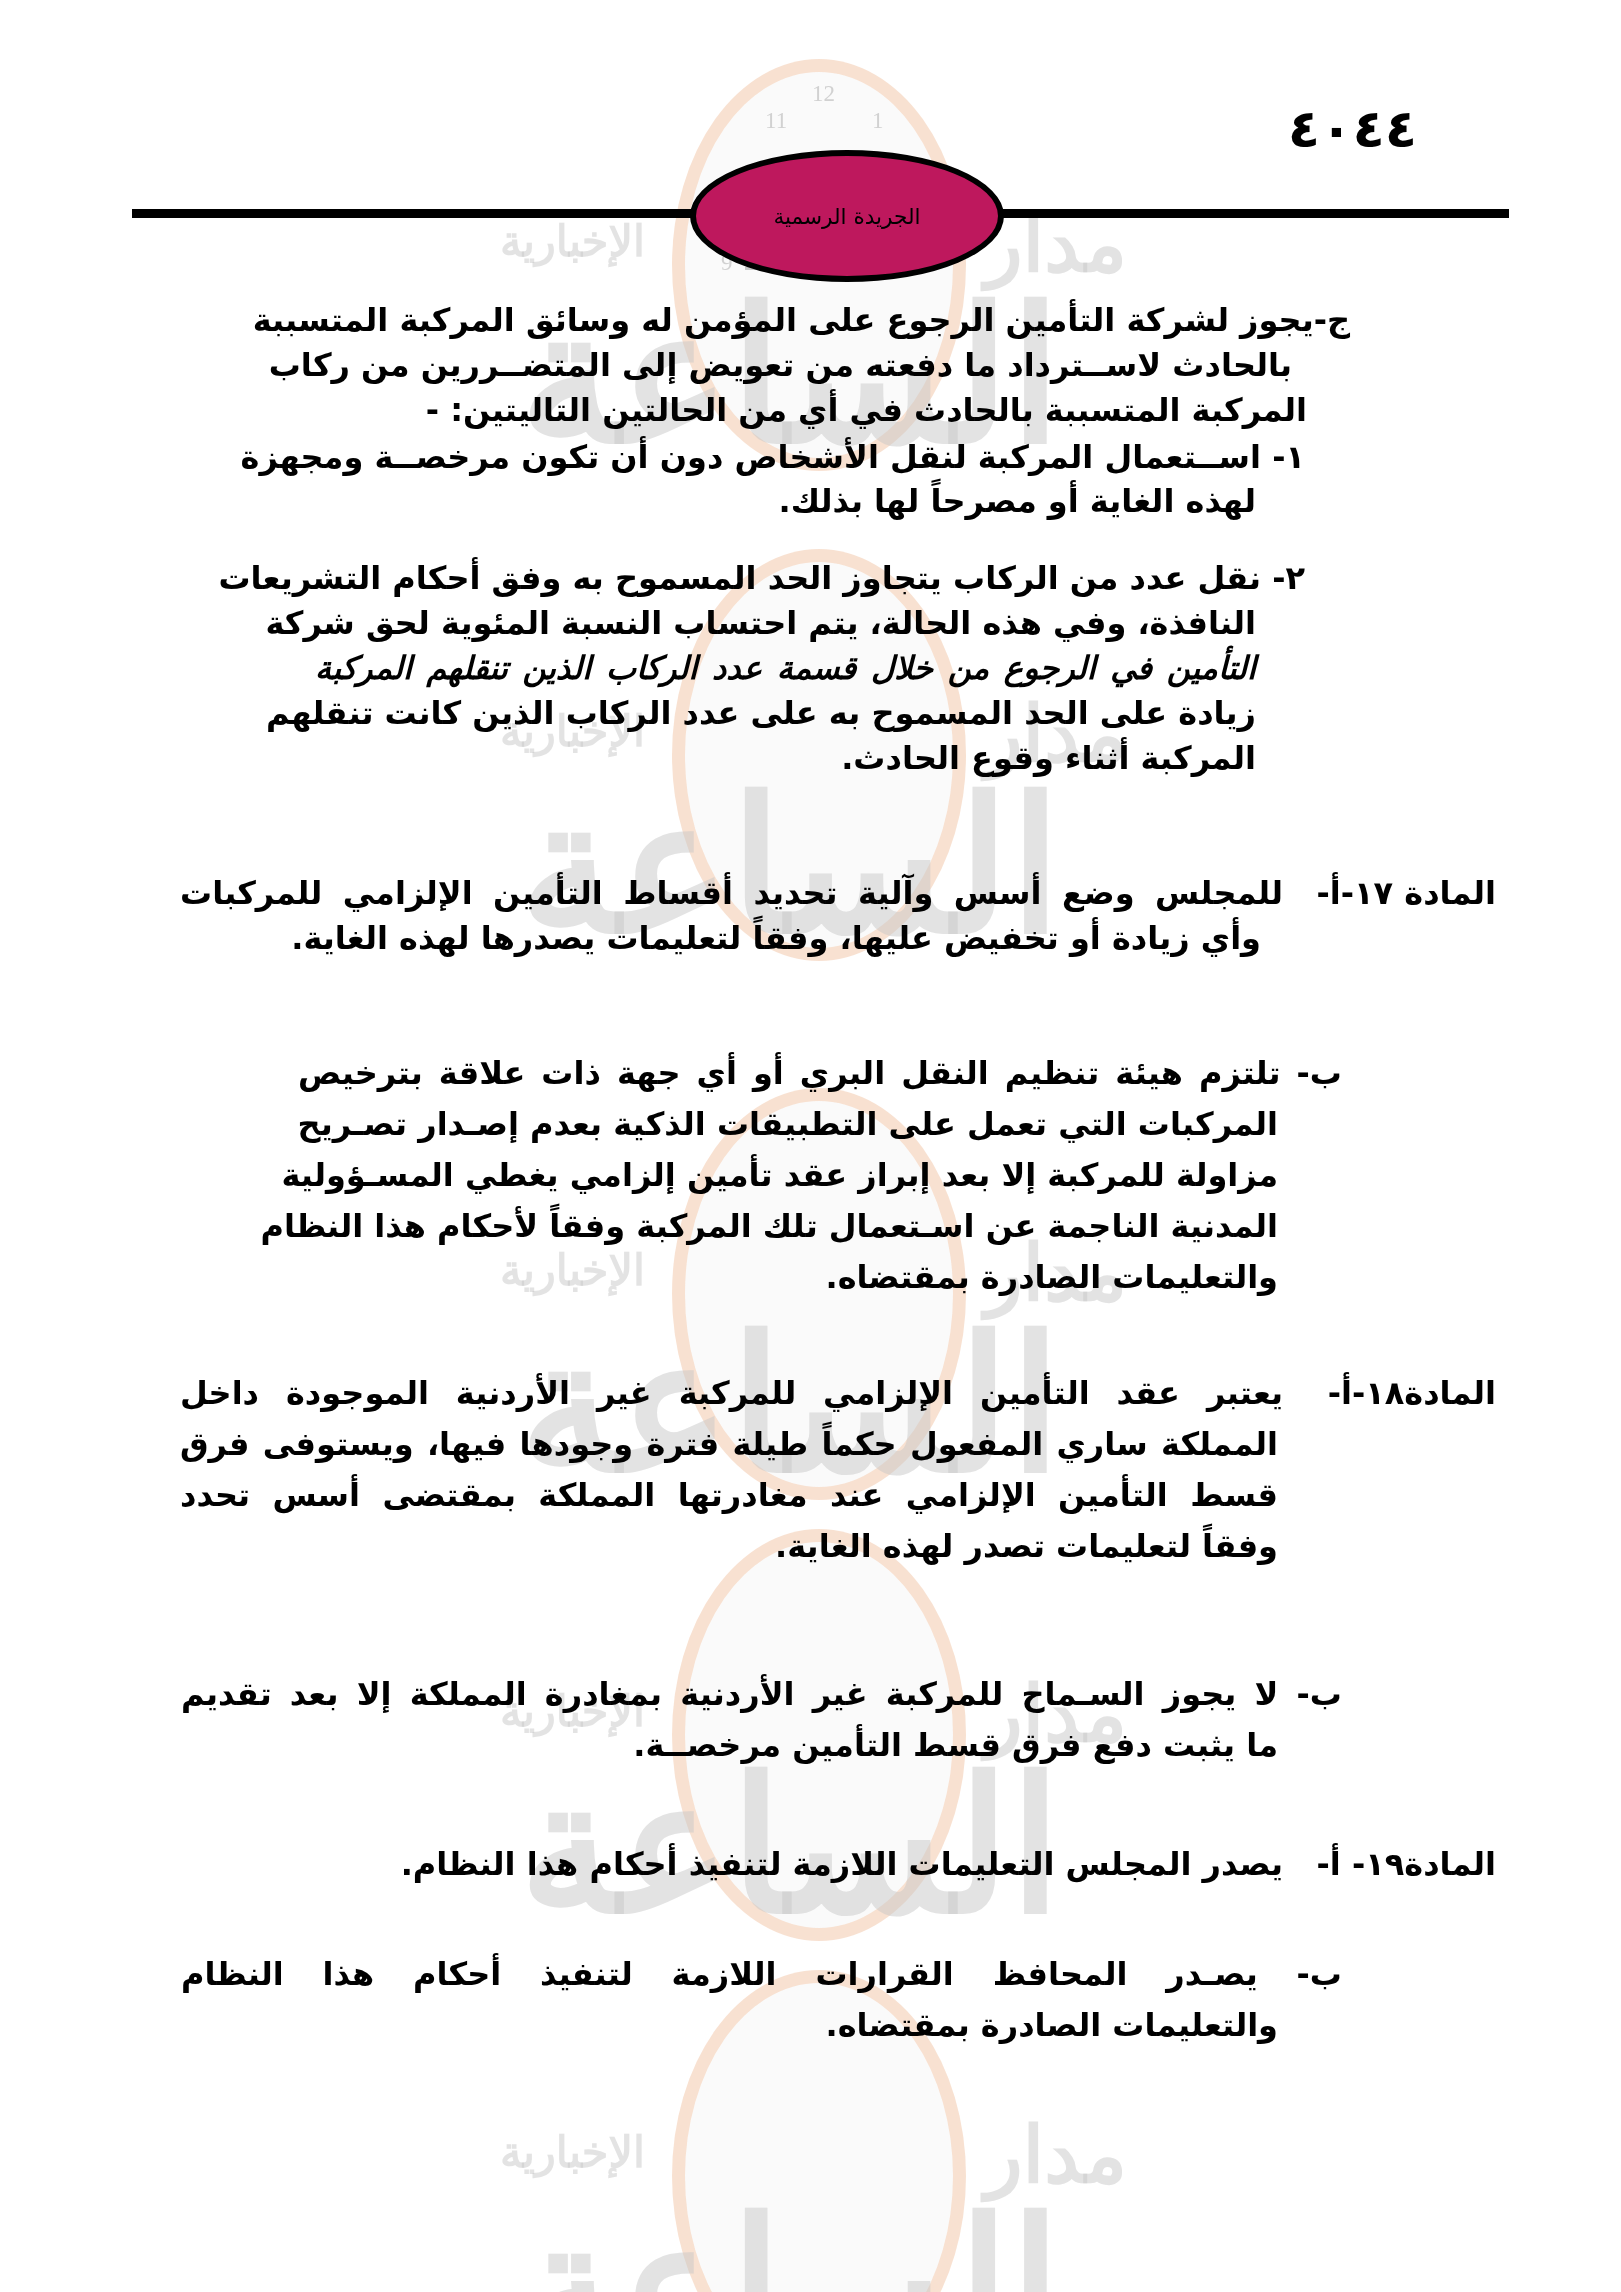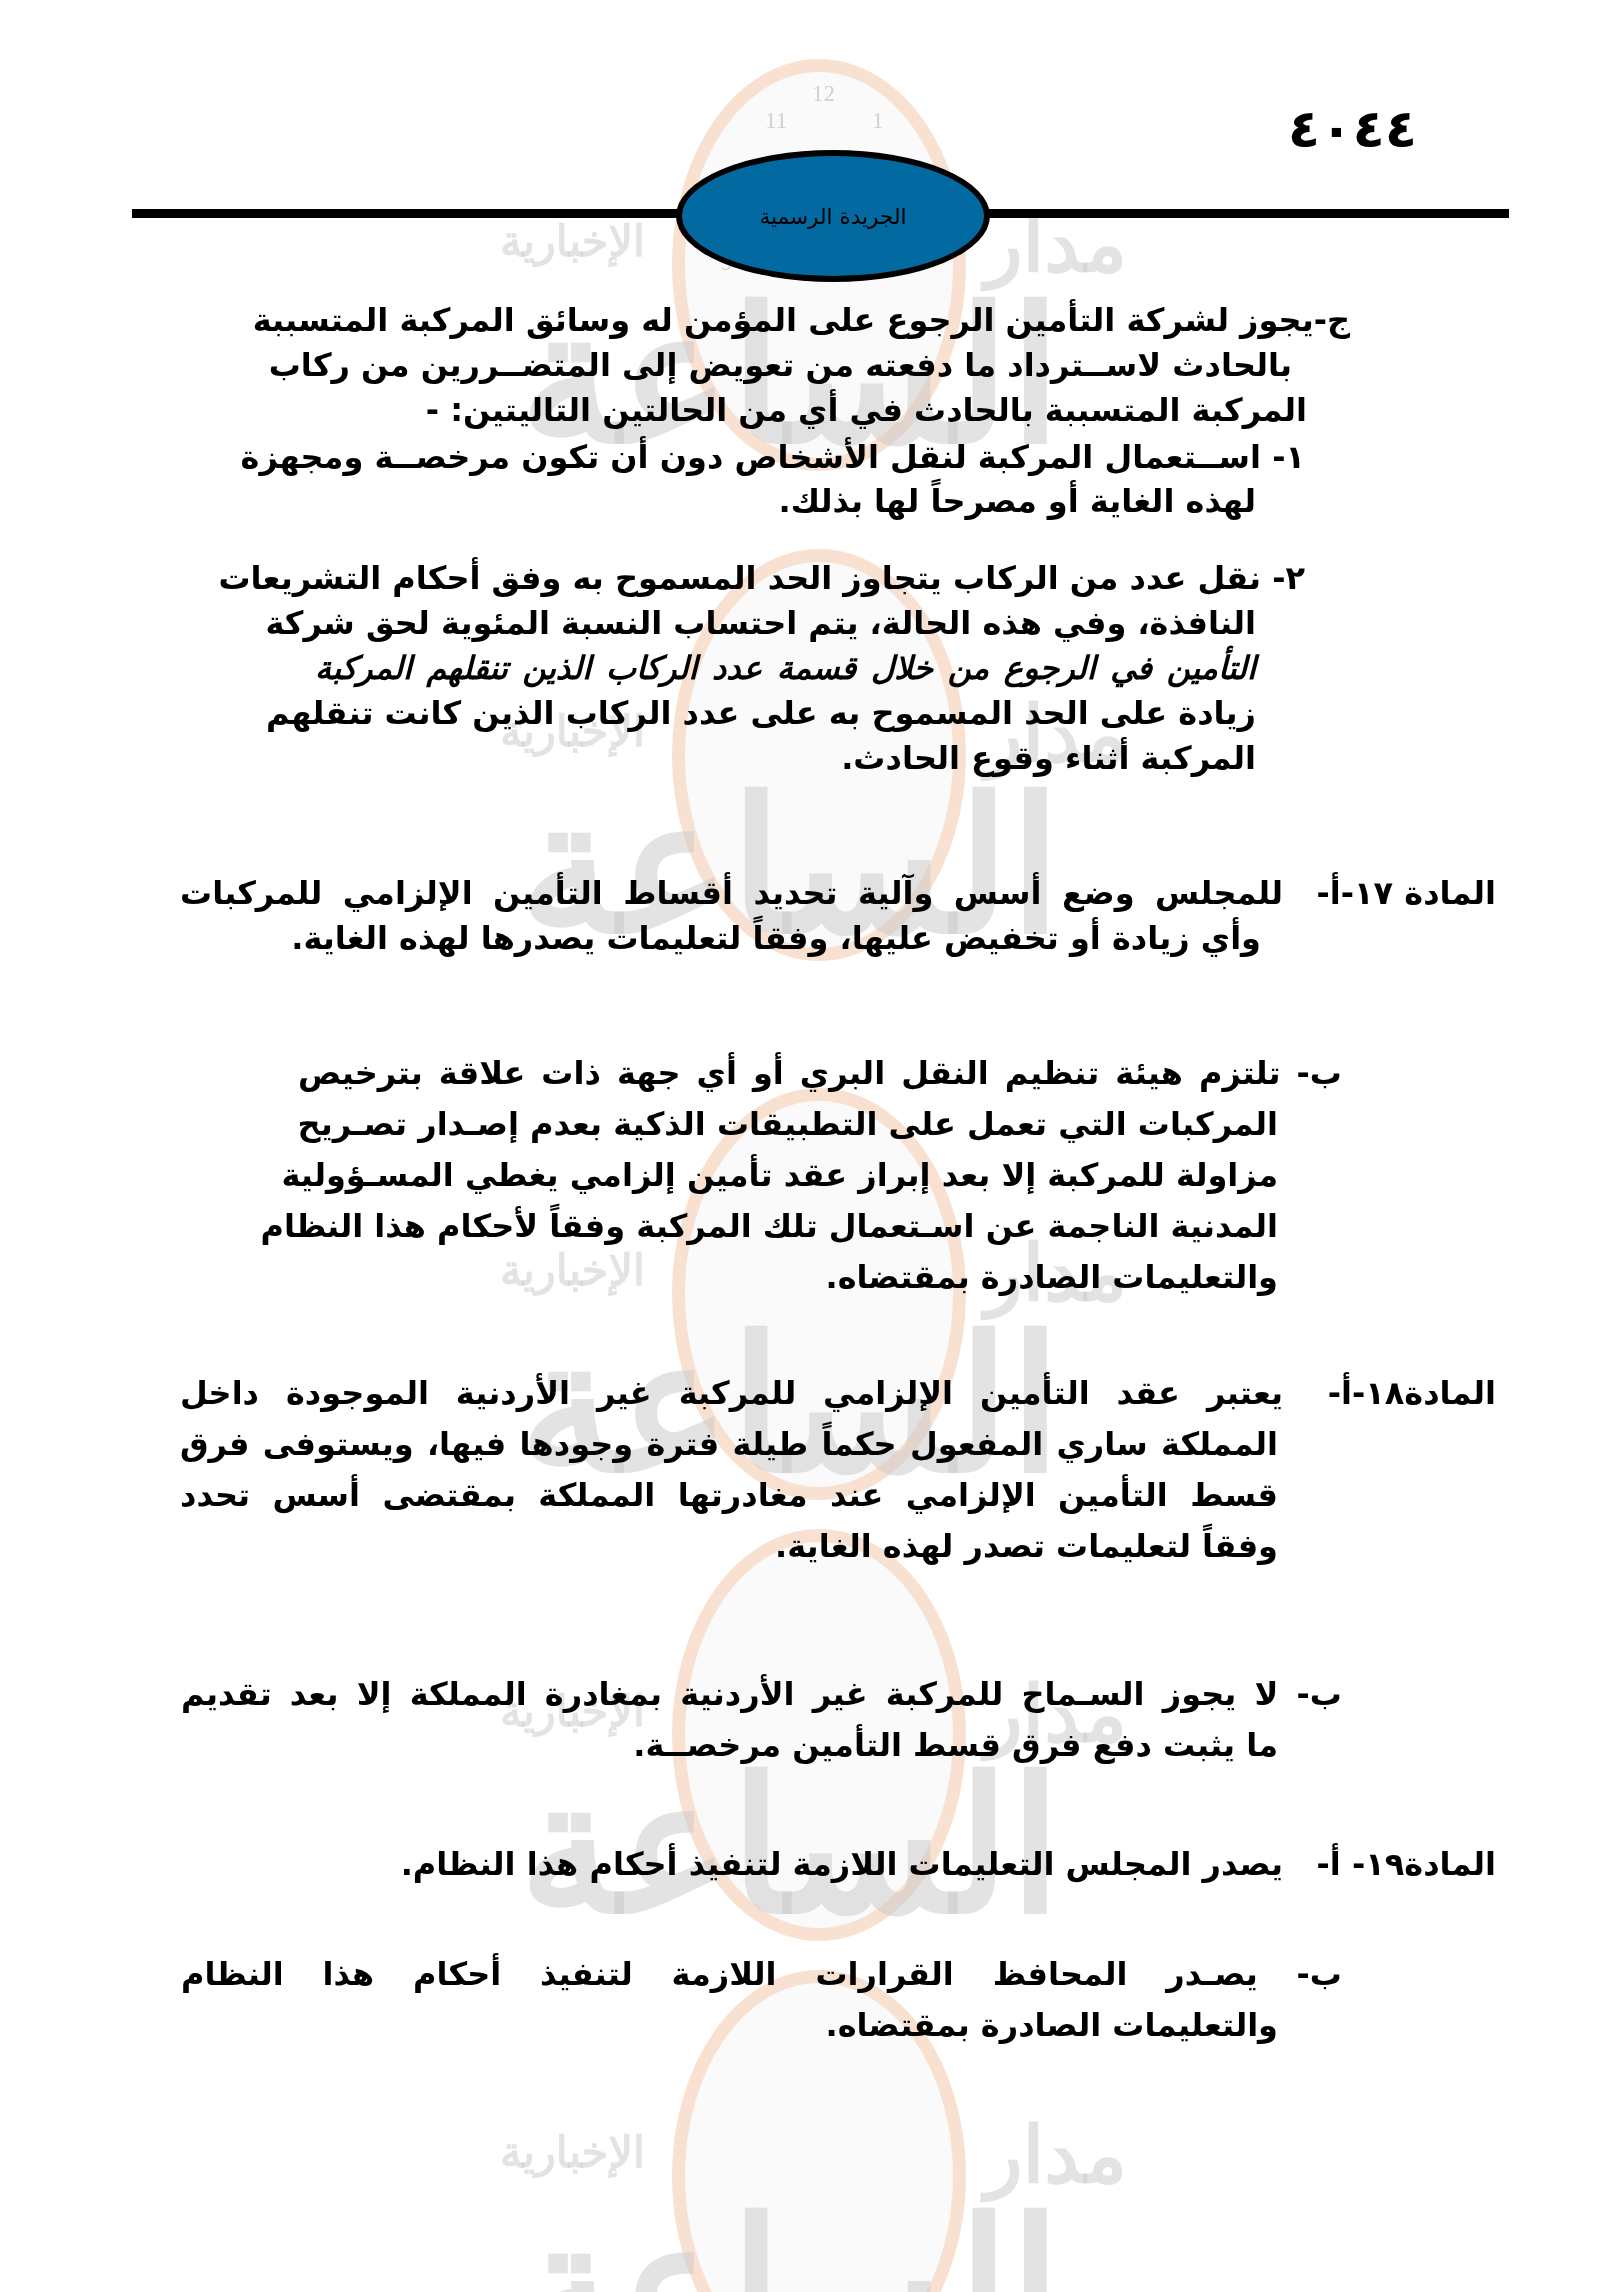--- a/index.html
+++ b/index.html
@@ -11,22 +11,22 @@
   .wm .num { position:absolute; color:rgba(175,175,175,0.55); font-family:Liberation Serif, serif; font-size:23px; }
   .wm .hand { position:absolute; background:rgba(160,160,160,0.55); }
   .wm .brand { position:absolute; color:rgba(200,200,200,0.5); font-family:"Liberation Sans",sans-serif; font-weight:bold; }
   .wm .b1 { left:0; top:157px; font-size:43px; }
   .wm .b2 { right:0; top:140px; font-size:78px; }
   .wm .b3 { left:19.6px; top:225px; font-size:186px; line-height:1; }
 
   .page-number { position:absolute; left:1274px; top:98px; width:157px; text-align:center;
                  font-family:"DejaVu Sans",sans-serif; font-weight:bold; font-size:53px; letter-spacing:13.7px; }
   .rule { position:absolute; left:132px; top:209px; width:1377px; height:8.8px; background:#000; }
-  .masthead { position:absolute; left:676px; top:150px; width:314px; height:132px; border:6.9px solid #000;
-              border-radius:50%; background:#0369a1; box-sizing:border-box; display:flex; align-items:center; justify-content:center; }
+  .masthead { position:absolute; left:690px; top:150px; width:314px; height:132px; border:6.9px solid #000;
+              border-radius:50%; background:#be185d; box-sizing:border-box; display:flex; align-items:center; justify-content:center; }
   .masthead span { font-family:"DejaVu Sans",sans-serif; font-size:21.6px; font-weight:normal; }
 
   .line { position:absolute; direction:rtl; white-space:nowrap; font-weight:bold; font-size:32px; line-height:43px;
           text-align:justify; text-align-last:justify; }
   .label { position:absolute; direction:rtl; white-space:nowrap; font-weight:bold; font-size:32px; line-height:43px; }
 </style>
 </head>
 <body>
 
 <div class="wm" style="top:59px;">

